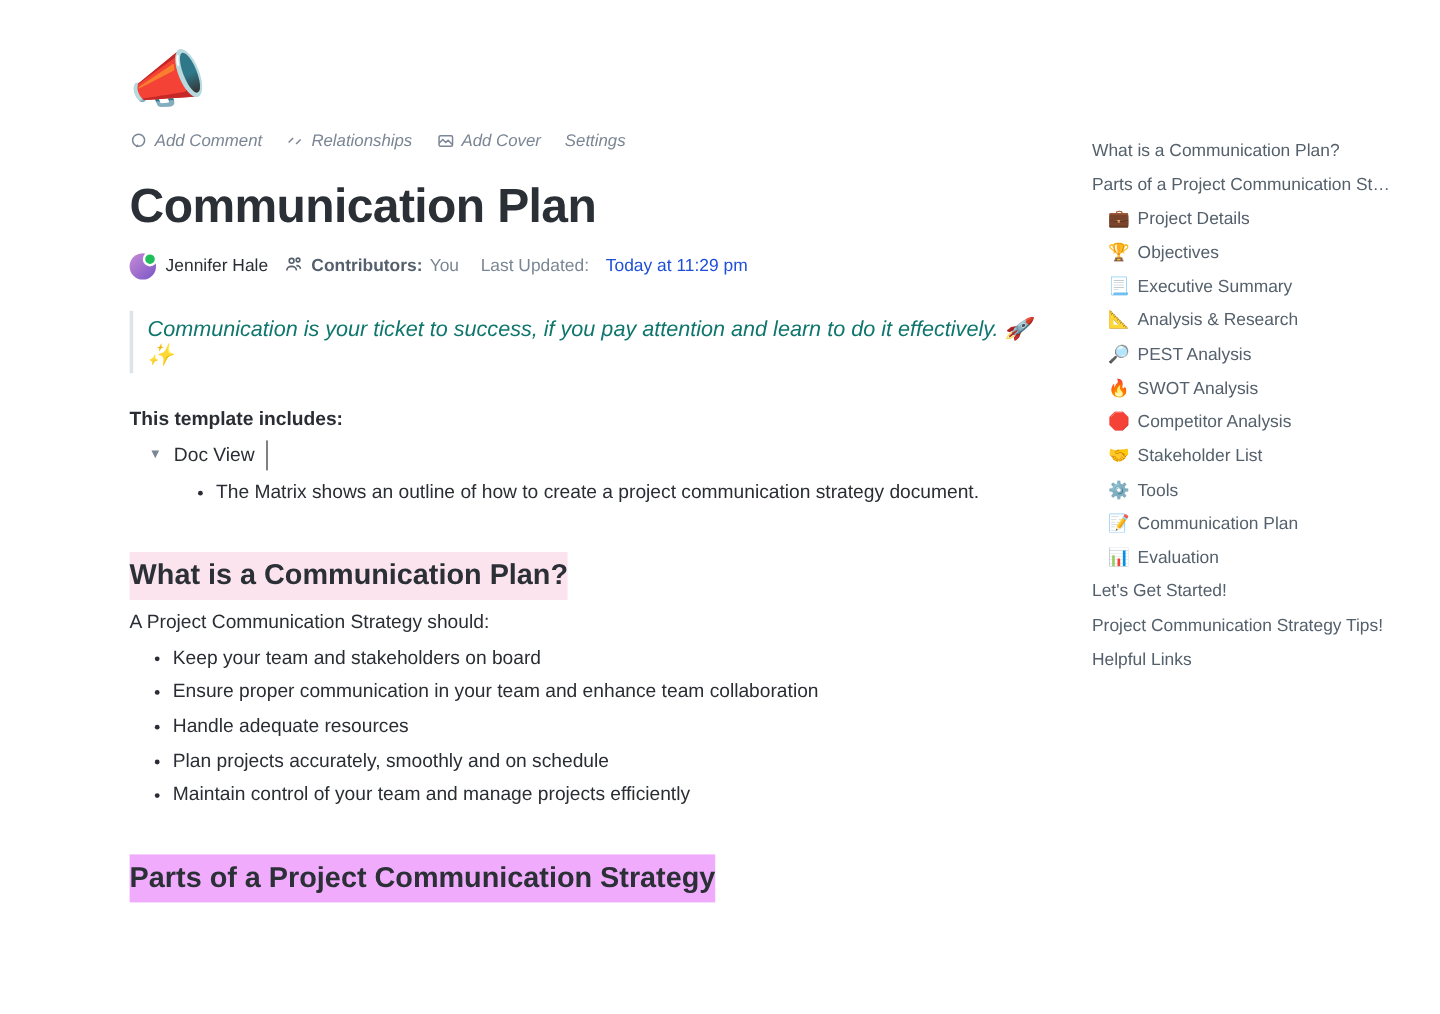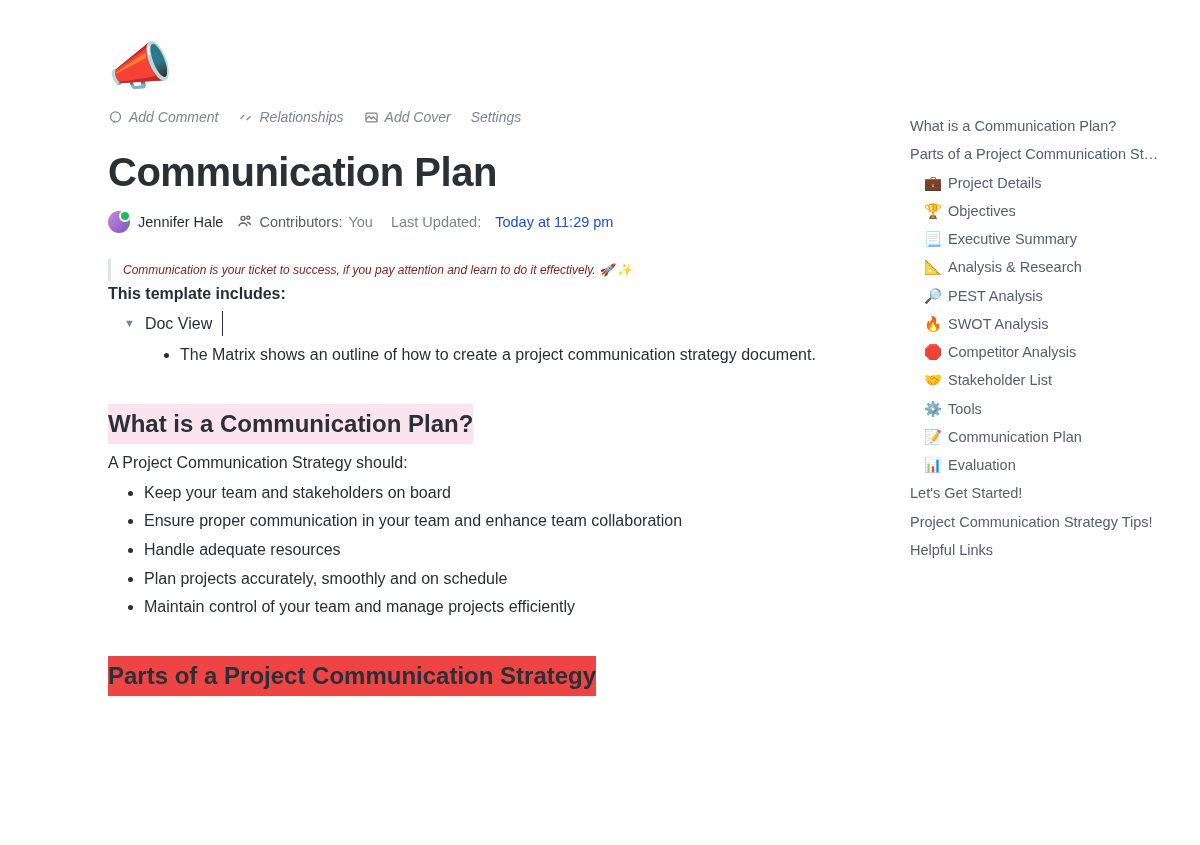--- a/index.html
+++ b/index.html
@@ -80,30 +80,31 @@
     content: "";
     position: absolute;
     right: -1px; top: -1px;
     width: 8px; height: 8px;
     background: #1fbe5a;
     border: 2px solid #fff;
     border-radius: 50%;
   }
   .owner { display:flex; align-items:center; gap:8px; color:#2a2e34; font-weight:500;}
   .contrib { display:flex; align-items:center; gap:6px; color:#2a2e34;}
-  .contrib-label { color: #55606c; }
+  .contrib-label { color: #55606c; font-weight: bold; }
   .contrib-val { color:#7b8694;}
   .updated-label { color:#7b8694; margin-left: 4px;}
   .updated-val { color:#1d4ed8;}
   .quote {
     border-left: 3px solid #dfe3e8;
     padding: 4px 0 4px 12px;
     font-style: italic;
-    color: #7f1d1d;
-    font-size: 12px;
+    color: #0f766e;
+    font-size: 18px;
+    margin-bottom: 26px;
   }
   .body { font-size: 16px; line-height: 1.6; color:#2a2e34; }
   .body strong { font-weight: 700; }
   .toggle-row {
     display: flex;
     align-items: center;
     gap: 10px;
     margin: 4px 0 6px 16px;
     font-size: 16px;
   }
@@ -124,21 +125,21 @@
   }
   ul.bullets2 li { margin: 3px 0; }
   .h2 {
     font-size: 24px;
     font-weight: 800;
     color:#2b2f36;
     display: inline-block;
     margin-top: 2px;
   }
   .hl-pink { background:#fbe4ee; padding: 1px 0;}
-  .hl-lilac { background:#ef4444; padding: 1px 0; text-align: center;}
+  .hl-lilac { background:#f0abfc; padding: 1px 0; text-align: center;}
   .section1 p { margin-top: 6px; }
   .section1 .lead { margin-bottom: 20px;}
   .section1 .should { margin-bottom: 4px;}
   .section2 { margin-top: 34px; }
   .sidebar .root-link {
     white-space: nowrap;
     overflow: hidden;
     text-overflow: ellipsis;
     cursor: pointer;
   }

